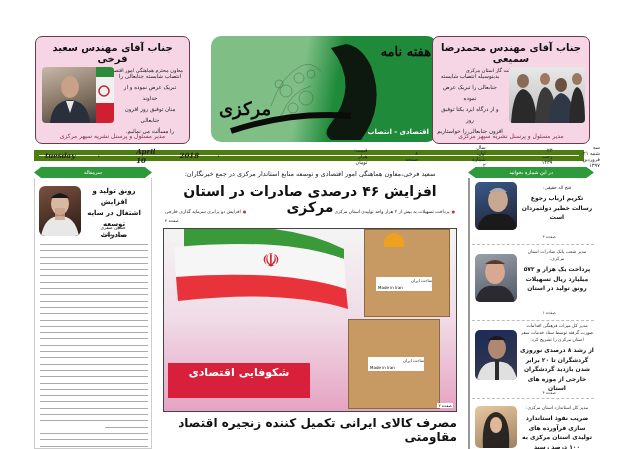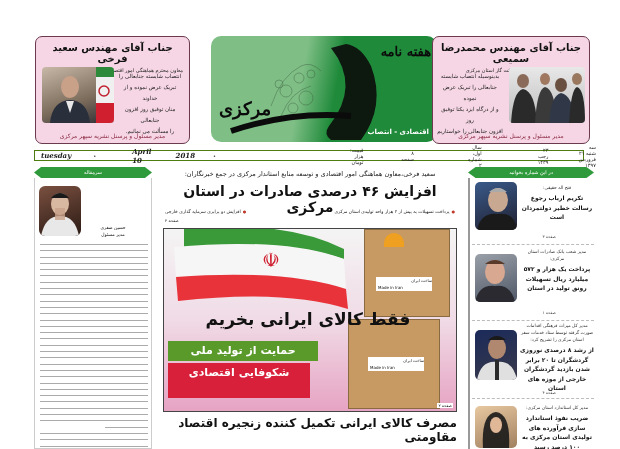--- a/index.html
+++ b/index.html
@@ -29,21 +29,21 @@
     position: absolute; left: 196px; top: 36px; width: 226px; height: 106px;
     border-radius: 10px; overflow: hidden;
     background: linear-gradient(100deg, #7fbf86 0%, #7fbf86 40%, #1f8a3a 55%, #1f8a3a 100%);
     margin-left: 15px;
   }
   .logo .word { position: absolute; color: #0b0b0b; font-family: "DejaVu Serif", serif; font-weight: bold; direction: rtl; }
 
   
   .datebar {
     position: absolute; left: 34px; top: 150px; width: 550px; height: 11px;
-    border: 1px solid #4d7c0f; display: flex; align-items: center;
+    border: 5px solid #4d7c0f; display: flex; align-items: center;
     font-size: 5px; color: #222; gap: 16px;
   }
   .datebar .en { font-family: "DejaVu Serif", serif; font-style: italic; font-weight: bold; font-size: 7px; }
 
   
   .banner {
     position: absolute; height: 11px; background: #2f9a3c; color: #fff;
     font-size: 5px; text-align: center; line-height: 11px; direction: rtl;
     clip-path: polygon(0 50%, 6% 0, 94% 0, 100% 50%, 94% 100%, 6% 100%);
   }
@@ -161,20 +161,25 @@
 
 <div class="col-left">
   <div class="abs" style="left:4px; top:8px; width:42px; height:50px; border-radius:6px; overflow:hidden; background:linear-gradient(160deg,#7a5040,#2a1a14);">
     <svg width="42" height="50">
       <ellipse cx="21" cy="18" rx="9" ry="11" fill="#d8b8a0"></ellipse>
       <path d="M12 12 Q21 2 30 12" fill="#1a1a1a"></path>
       <path d="M2 50 Q6 30 21 30 Q36 30 40 50Z" fill="#e8e8e8"></path>
       <rect x="16" y="22" width="10" height="12" fill="#c8a088" opacity="0.8"></rect>
     </svg>
   </div>
+  <div class="abs" style="right:4px; top:8px; width:66px; direction:rtl; text-align:center; font-size:7px; font-weight:bold; line-height:11px;">
+    <div>رونق تولید و افزایش</div>
+    <div>اشتغال در سایه توسعه</div>
+    <div>صادرات</div>
+  </div>
   <div class="abs" style="right:8px; top:46px; width:60px; direction:rtl; text-align:center; font-size:4.5px; line-height:7px;">
     <div>حسین صفری</div>
     <div>مدیر مسئول</div>
   </div>
   <div class="text-lines" style="left:5px; top:66px; width:108px;">
     <div></div>
       <div></div>
       <div></div>
       <div></div>
       <div></div>
@@ -228,22 +233,20 @@
   <div class="abs" style="left:184px; top:90px; width:92px; height:90px; background:#c79a63; border:1px solid #8a6a40;"></div>
   <div class="abs" style="left:220px; top:4px; width:20px; height:14px; border-radius:10px 10px 0 0; background:#f0a020;"></div>
   <div class="abs" style="left:212px; top:48px; width:56px; height:14px; background:#fff; font-size:4px; line-height:7px; padding-left:2px;">
     <div style="direction:rtl;">ساخت ایران</div>
     <div>Made in Iran</div>
   </div>
   <div class="abs" style="left:204px; top:128px; width:56px; height:14px; background:#fff; font-size:4px; line-height:7px; padding-left:2px;">
     <div style="direction:rtl;">ساخت ایران</div>
     <div>Made in Iran</div>
   </div>
-  <div class="abs" style="left:6px; top:80px; width:276px; direction:rtl; text-align:center; font-size:17px; font-weight:bold; color:#111;">فقط کالای ایرانی بخریم</div>
-  <div class="abs" style="left:4px; top:112px; width:150px; height:20px; background:#5a9a2a; color:#fff; direction:rtl; text-align:center; font-size:11px; font-weight:bold; line-height:20px;">حمایت از تولید ملی</div>
   <div class="abs" style="left:4px; top:134px; width:142px; height:35px; background:#d8203a; color:#fff; direction:rtl; text-align:center; font-size:11px; font-weight:bold; line-height:20px;">شکوفایی اقتصادی</div>
   <div class="abs" style="right:3px; bottom:3px; font-size:4px; background:#fff; padding:0 1px;">صفحه ۲</div>
 </div>
 <div class="poster-caption">مصرف کالای ایرانی تکمیل کننده زنجیره اقتصاد مقاومتی</div>
 
 <div class="banner" style="left:468px; top:167px; width:126px;">در این شماره بخوانید</div>
 
 <div class="col-right">
   <div class="item" style="top:4px; height:60px;">
     <div class="photo" style="top:0; height:48px; background:linear-gradient(160deg,#3a5a8a,#202030);">

